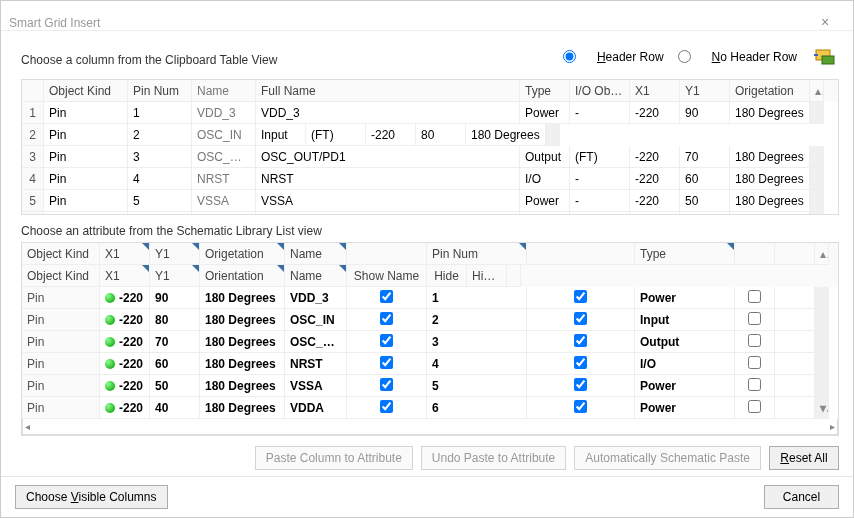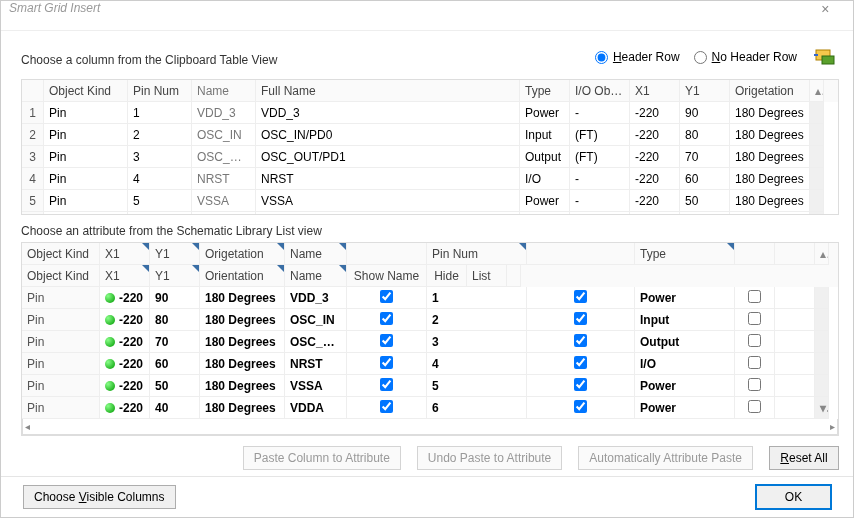--- a/index.html
+++ b/index.html
@@ -6,28 +6,28 @@
 body {
   font-family: "Segoe UI", Tahoma, sans-serif;
   font-size: 12px;
   background: #fff;
   color: #000;
   width: 854px;
   height: 518px;
   overflow: hidden;
 }
 .window { width: 854px; height: 518px; border: 1px solid #ccc; display: flex; flex-direction: column; background: #fff; }
-.titlebar { height: 30px; display: flex; align-items: flex-start; padding: 0 8px; color: #999; font-size: 12px; border-bottom: 1px solid #eee; font-style: italic; }
+.titlebar { height: 30px; display: flex; align-items: flex-end; padding: 0 8px; color: #999; font-size: 12px; border-bottom: 1px solid #eee; }
 .titlebar .title { flex: 1; }
 .titlebar .close { width: 40px; text-align: center; font-size: 14px; color: #888; cursor: pointer; }
 .content { flex: 1; padding: 12px 14px 6px 20px; overflow: hidden; display: flex; flex-direction: column; }
 .prompt1-row { display: flex; align-items: center; margin-bottom: 8px; }
 .prompt1 { flex: 1; color: #333; font-size: 12px; padding-top: 6px; }
 .radio-group { display: flex; gap: 14px; align-items: center; margin-right: 6px; }
-.radio-group label { display: flex; align-items: flex-end; gap: 5px; font-size: 12px; cursor: pointer; }
+.radio-group label { display: flex; align-items: flex-start; gap: 21px; font-size: 12px; cursor: pointer; }
 .radio-group input[type=radio] { margin: 0; }
 .radio-underline { text-decoration: underline; }
 .toolbar-icon { width: 28px; height: 28px; display: inline-flex; align-items: center; justify-content: center; margin-left: 8px; }
 
 .grid { border: 1px solid #ddd; overflow: hidden; font-size: 12px; }
 .grid-header, .grid-row { display: flex; }
 .grid-header { background: #fafafa; }
 .cell { border-right: 1px solid #eee; border-bottom: 1px solid #eee; padding: 3px 5px; white-space: nowrap; overflow: hidden; text-overflow: ellipsis; height: 22px; line-height: 16px; }
 .hdr { font-weight: normal; color: #444; position: relative; }
 .rownum { width: 22px; text-align: center; background: #fafafa; color: #555; }
@@ -65,21 +65,21 @@
   content:""; position:absolute; top:0; right:0; width:0; height:0;
   border-top:7px solid #3a6ea5; border-left:7px solid transparent;
 }
 .grid2-header1 .cell, .grid2-header2 .cell { position:relative; }
 .genie-dot { display:inline-block; width:10px; height:10px; border-radius:50%; background:radial-gradient(circle at 30% 30%, #8f8, #090); margin-right:4px; vertical-align:-1px; }
 
 .scroll-h { height:16px; border:1px solid #ddd; border-top:none; display:flex; align-items:center; justify-content:space-between; padding:0 2px; color:#888; font-size:10px; }
 .scroll-h .thumb { flex:0 0 auto; }
 
 .btn-bar { margin-top: 10px; display:flex; justify-content:flex-end; gap:8px; }
-.btn { padding: 4px 10px; font-size:12px; border:1px solid #adadad; background:#f0f0f0; min-width:70px; text-align:center; cursor:pointer;margin-left:8px; }
+.btn { padding: 4px 10px; font-size:12px; border:1px solid #adadad; background:#f0f0f0; min-width:70px; text-align:center; cursor:pointer; }
 .btn.disabled { color:#9a9a9a; background:#fafafa; border-color:#d4d4d4; cursor:default; }
 .btn.strong { border:1px solid #0078d7; outline:1px solid #0078d7; }
 .u { text-decoration: underline; }
 
 .footer { border-top:1px solid #e5e5e5; padding:8px 14px; display:flex; align-items:center;justify-content:flex-end; }
 .footer .spacer { flex:1; }
 input[type=checkbox] { transform: scale(1.0); }
 </style>
 </head>
 <body>
@@ -138,21 +138,20 @@
             <div class="cell c-x1">-220</div>
             <div class="cell c-y1">90</div>
             <div class="cell c-orig">180 Degrees</div>
             <div class="cell c-arrow" style="background:#f0f0f0"></div>
           </div>
           <div class="grid-row">
             <div class="cell rownum">2</div>
             <div class="cell c-kind">Pin</div>
             <div class="cell c-pinnum">2</div>
             <div class="cell c-name">OSC_IN</div>
-            <div class="cell c-fullname">OSC_IN/PD0</div>
             <div class="cell c-type">Input</div>
             <div class="cell c-io">(FT)</div>
             <div class="cell c-x1">-220</div>
             <div class="cell c-y1">80</div>
             <div class="cell c-orig">180 Degrees</div>
             <div class="cell c-arrow" style="background:#f0f0f0"></div>
           </div>
           <div class="grid-row">
             <div class="cell rownum">3</div>
             <div class="cell c-kind">Pin</div>
@@ -228,21 +227,21 @@
           <div class="cell hdr c-arrow">▴</div>
         </div>
         <div class="grid-header grid2-header2">
           <div class="cell hdr c-kind">Object Kind</div>
           <div class="cell hdr c-x1 hdr-tri">X1</div>
           <div class="cell hdr c-y1 hdr-tri">Y1</div>
           <div class="cell hdr c-orig hdr-tri">Orientation</div>
           <div class="cell hdr c-name hdr-tri">Name</div>
           <div class="cell hdr c-showname">Show Name</div>
           <div class="cell hdr c-hide">Hide</div>
-          <div class="cell hdr c-hidden">List</div>
+          <div class="cell hdr c-hidden">Hidde</div>
           <div class="cell hdr c-arrow"></div>
         </div>
         <div id="grid2-body">
             <div class="grid-row data-row">
               <div class="cell c-kind">Pin</div>
               <div class="cell c-x1"><span class="genie-dot"></span>-220</div>
               <div class="cell c-y1">90</div>
               <div class="cell c-orig">180 Degrees</div>
               <div class="cell c-name">VDD_3</div>
               <div class="cell c-showname"><input type="checkbox" checked="" style=""></div>
@@ -328,24 +327,24 @@
       <div class="scroll-h">
         <span>◂</span>
         <span class="thumb"></span>
         <span>▸</span>
       </div>
     </div>
 
     <div class="btn-bar">
       <div class="btn disabled">Paste Column to Attribute</div>
       <div class="btn disabled">Undo Paste to Attribute</div>
-      <div class="btn disabled">Automatically Attribute Paste</div>
+      <div class="btn disabled">Automatically Schematic Paste</div>
       <div class="btn"><span class="u">R</span><span>eset All</span></div>
     </div>
   </div>
 
   <div class="footer">
     <div class="btn">Choose <span class="u">V</span>isible Columns</div>
     <div class="spacer"></div>
-    <div class="btn strong" style="min-width:75px">OK</div>
     <div style="width:8px"></div>
+    <div class="btn" style="min-width:75px">Cancel</div>
   </div>
 </div>
 
 </body></html>

